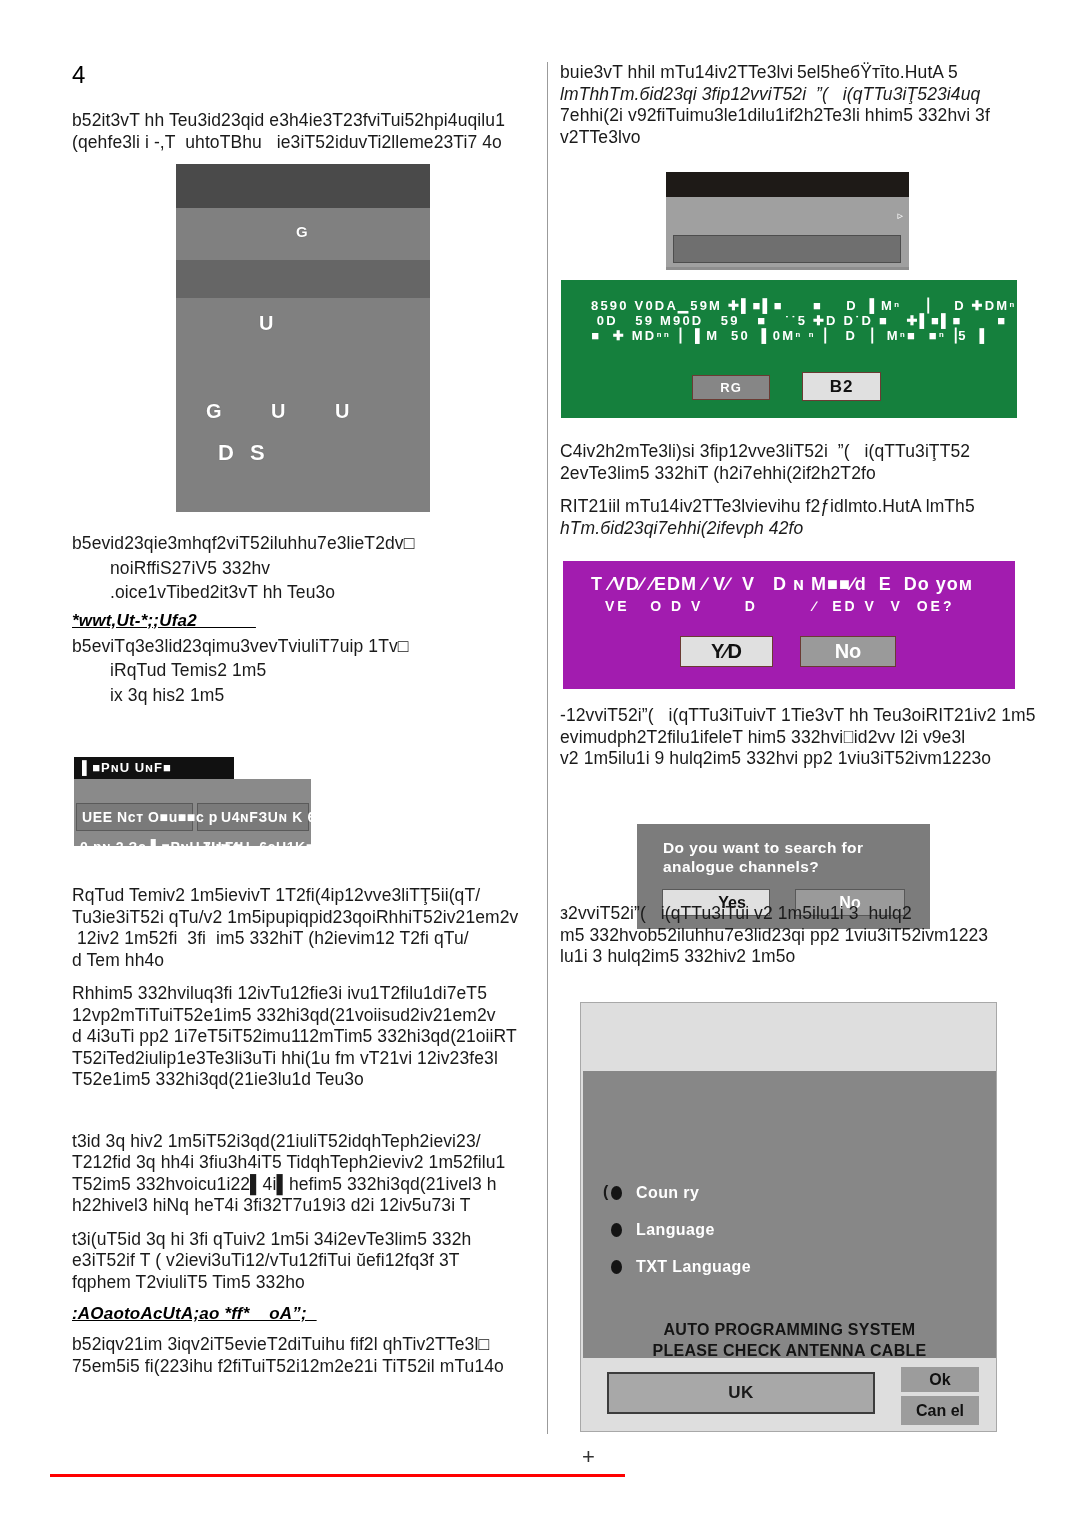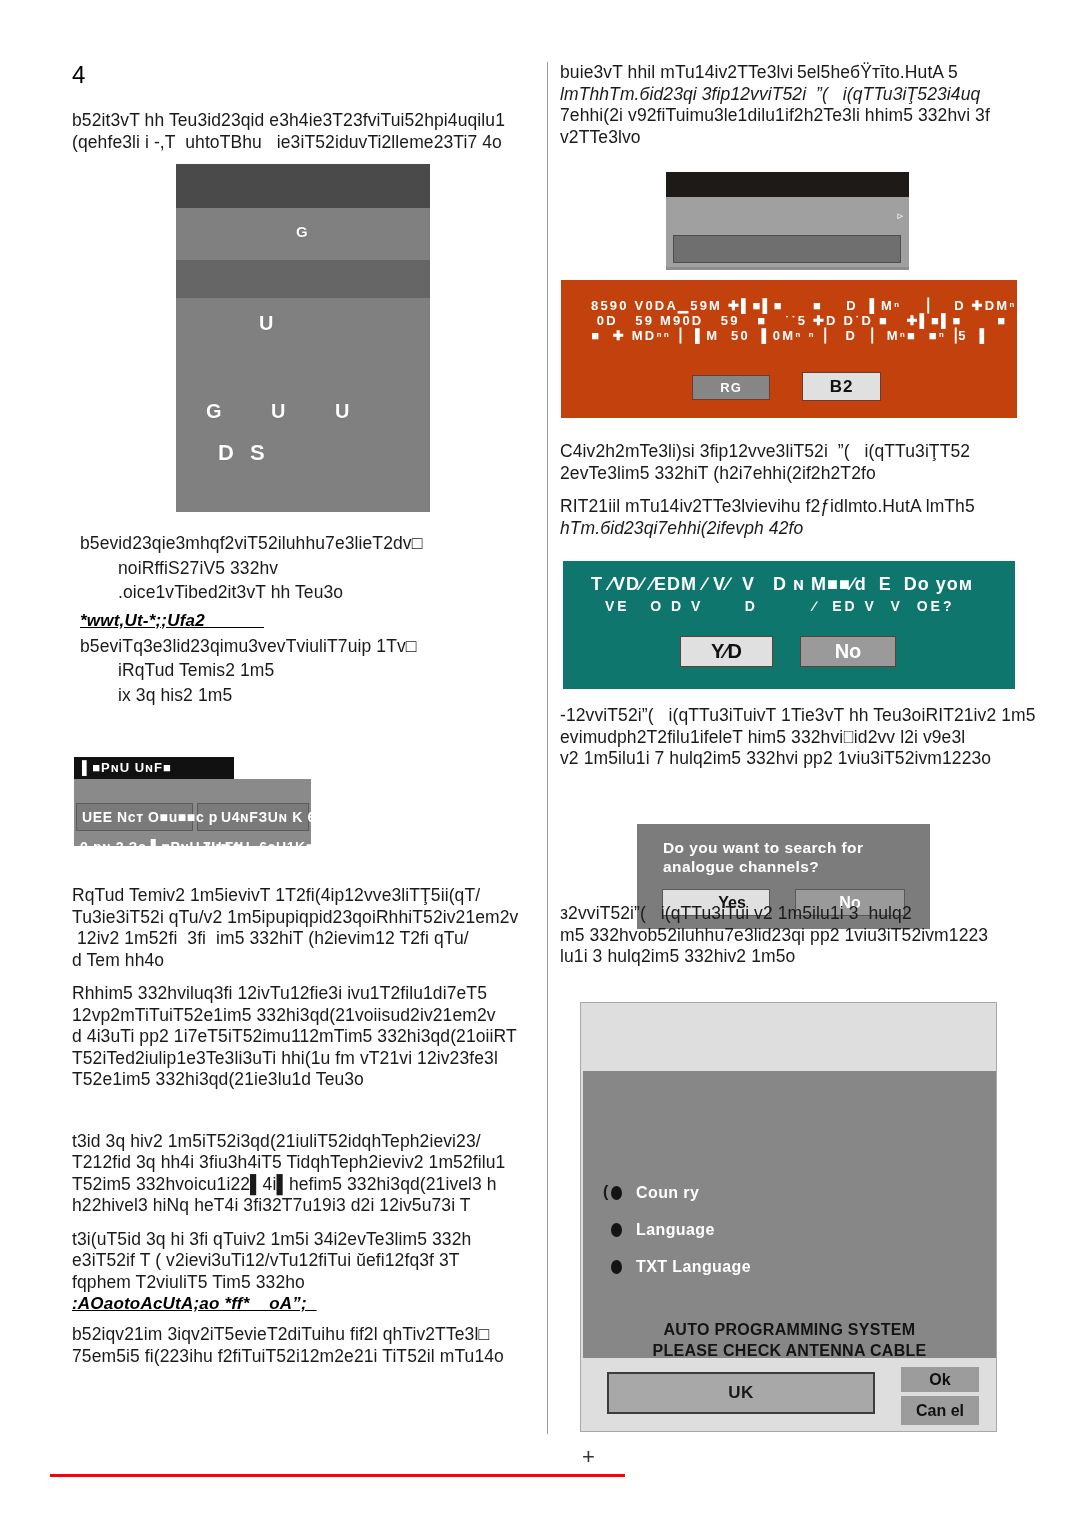--- a/index.html
+++ b/index.html
@@ -142,21 +142,21 @@
     box-sizing: border-box;
   }
 
   
   .osd-wide {
     position: absolute;
     left: 561px;
     top: 280px;
     width: 456px;
     height: 138px;
-    background: #c2410c;
+    background: #15803d;
     box-sizing: border-box;
   }
   .osd-wide .noise {
     position: absolute;
     left: 30px;
     top: 18px;
     width: 400px;
     color: #ffffff;
     font-weight: bold;
     font-size: 13px;
@@ -191,21 +191,21 @@
     letter-spacing: 1px;
   }
 
   
   .osd-confirm {
     position: absolute;
     left: 563px;
     top: 561px;
     width: 452px;
     height: 128px;
-    background: #0f766e;
+    background: #a21caf;
     box-sizing: border-box;
   }
   .osd-confirm .line1 {
     position: absolute;
     left: 28px; top: 12px;
     width: 400px;
     color: #ffffff;
     font-weight: bold;
     font-size: 18px;
     line-height: 22px;
@@ -450,21 +450,21 @@
 
   <div class="tv1">
     <div class="bar-dark"></div>
     <div class="bar-sel"></div>
     <div class="glyph g1">G</div>
     <div class="glyph g2">U</div>
     <div class="glyph g3">G U U</div>
     <div class="glyph g4">D S</div>
   </div>
 
-  <div class="col" style="left:72px; top:533px; width:470px;margin-left:8px;">
+  <div class="col" style="left:72px; top:533px; width:470px;">
     <div class="p">b5evid23qie3mhqf2viT52iluhhu7e3lieT2dv□</div>
     <div class="p p-indent" style="margin-top:3px;">noiRffiS27iV5 332hv</div>
     <div class="p p-indent" style="margin-top:3px;">.oice1vTibed2it3vT hh Teu3o</div>
     <div class="heading-it" style="margin-top:6px;">*wwt,Ut-*;;Ufa2            </div>
     <div class="p" style="margin-top:5px;">b5eviTq3e3lid23qimu3vevTviuliT7uip 1Tv□</div>
     <div class="p p-indent" style="margin-top:3px;">iRqTud Temis2 1m5</div>
     <div class="p p-indent" style="margin-top:3px;">ix 3q his2 1m5</div>
   </div>
 
   <div class="menustrip">
@@ -494,21 +494,21 @@
 
     <div class="p" style="margin-top:40px;">t3id 3q hiv2 1m5iT52i3qd(21iuliT52idqhTeph2ievi23/</div>
     <div class="p">T212fid 3q hh4i 3fiu3h4iT5 TidqhTeph2ieviv2 1m52filu1</div>
     <div class="p">T52im5 332hvoicu1i22▌4i▌hefim5 332hi3qd(21ivel3 h</div>
     <div class="p">h22hivel3 hiNq heT4i 3fi32T7u19i3 d2i 12iv5u73i T</div>
 
     <div class="p" style="margin-top:12px;">t3i(uT5id 3q hi 3fi qTuiv2 1m5i 34i2evTe3lim5 332h</div>
     <div class="p">e3iT52if T ( v2ievi3uTi12/vTu12fiTui ŭefi12fq3f 3T</div>
     <div class="p">fqphem T2viuliT5 Tim5 332ho</div>
 
-    <div class="heading-it" style="margin-top:0;">:AOaotoAcUtA;ao *ff*    oA”;  </div>
+    <div class="heading-it" style="margin-top:10px;">:AOaotoAcUtA;ao *ff*    oA”;  </div>
 
     <div class="p" style="margin-top:10px;">b52iqv21im 3iqv2iT5evieT2diTuihu fif2l qhTiv2TTe3l□</div>
     <div class="p">75em5i5 fi(223ihu f2fiTuiT52i12m2e21i TiT52il mTu14o</div>
   </div>
 
   <div class="col" style="left:560px; top:62px; width:478px;">
     <div class="p">buie3vT hhil mTu14iv2TTe3lvi 5el5heбŸтīto.HutA 5</div>
     <div class="p" style="font-style:italic;">lmThhTm.біd23qi 3fip12vviT52i  ”(   i(qTTu3iŢ523i4uq</div>
     <div class="p">7ehhi(2i v92fiTuimu3le1dilu1if2h2Te3li hhim5 332hvi 3f</div>
     <div class="p">v2TTe3lvo</div>
@@ -536,21 +536,21 @@
   <div class="osd-confirm">
     <div class="line1">T ∕VD∕ ∕EDM ∕ V∕  V   D ɴ M■■∕d  E  Do yом</div>
     <div class="line2">VE   O D V      D        ∕  ED V  V  OE?</div>
     <div class="osd-btn btn-yes">Y∕D</div>
     <div class="osd-btn btn-no">No</div>
   </div>
 
   <div class="col" style="left:560px; top:705px; width:490px;">
     <div class="p">-12vviT52i”(   i(qTTu3iTuivT 1Tie3vT hh Teu3oiRIT21iv2 1m5</div>
     <div class="p">evimudph2T2filu1ifeleT him5 332hvi⎕id2vv l2i v9e3l</div>
-    <div class="p">v2 1m5ilu1i 7 hulq2im5 332hvi pp2 1viu3iT52ivm1223o</div>
+    <div class="p">v2 1m5ilu1i 9 hulq2im5 332hvi pp2 1viu3iT52ivm1223o</div>
   </div>
 
   <div class="osd-ana">
     <div class="q">Do you want to search for analogue channels?</div>
     <div class="osd-btn btn-yes">Yes</div>
     <div class="osd-btn btn-no">No</div>
   </div>
 
   <div class="col" style="left:560px; top:903px; width:490px;">
     <div class="p">з2vviT52i”(   i(qTTu3iTui v2 1m5ilu1i 3  hulq2</div>

